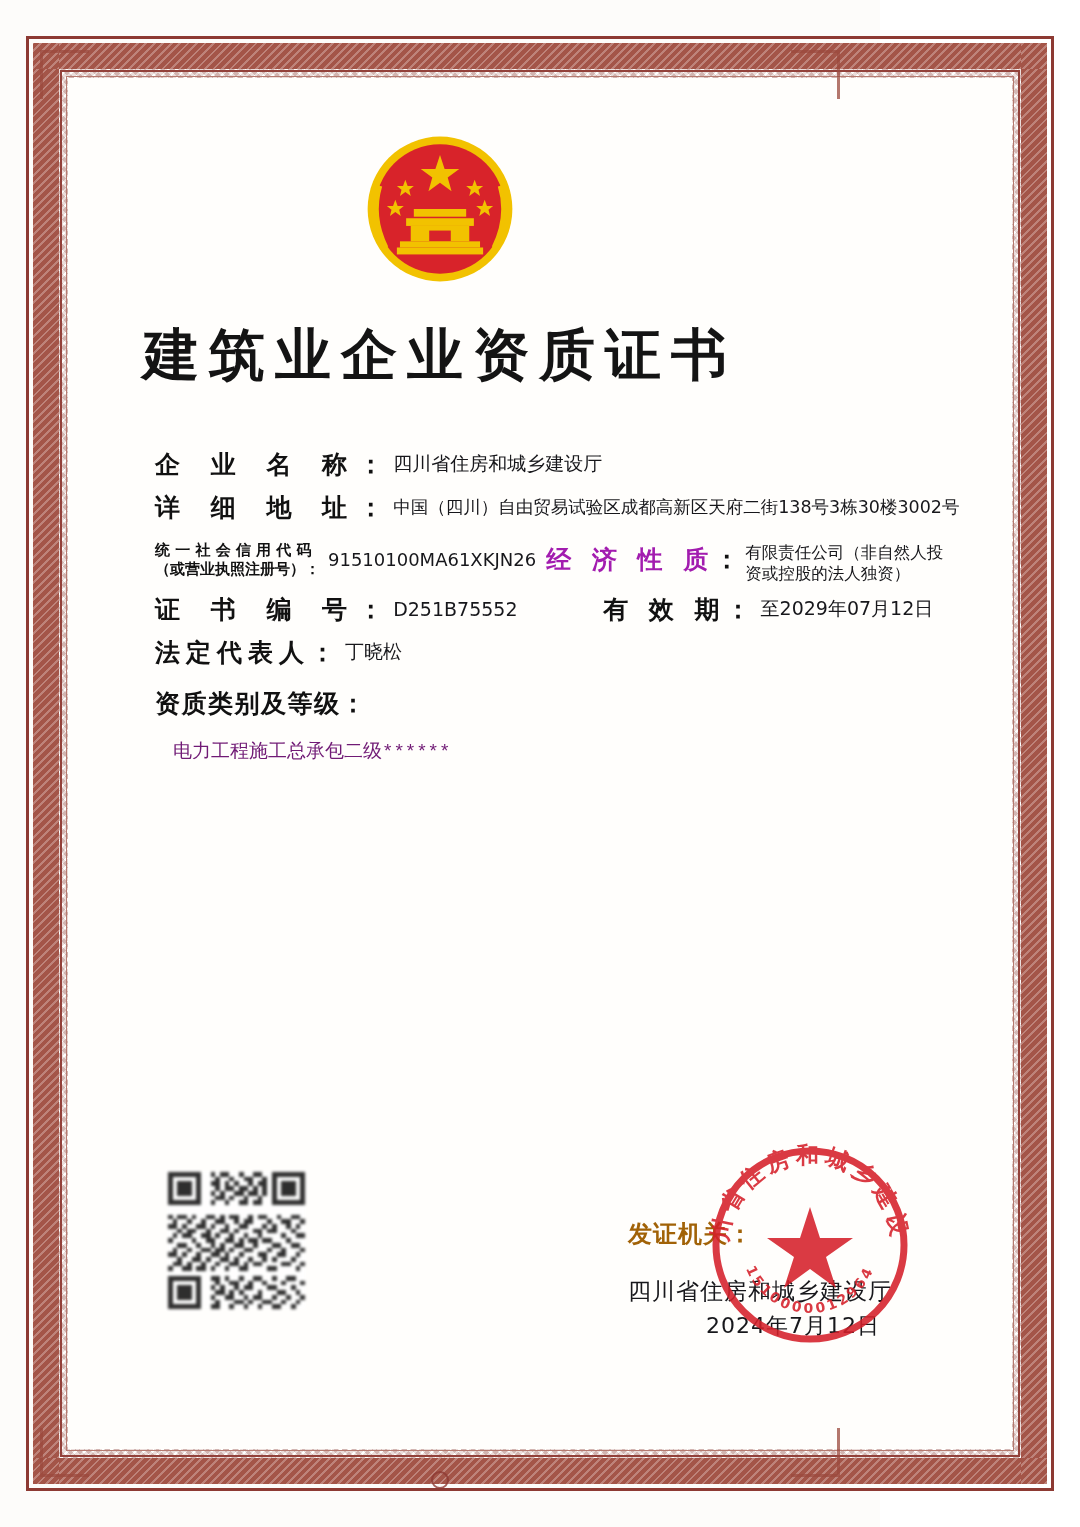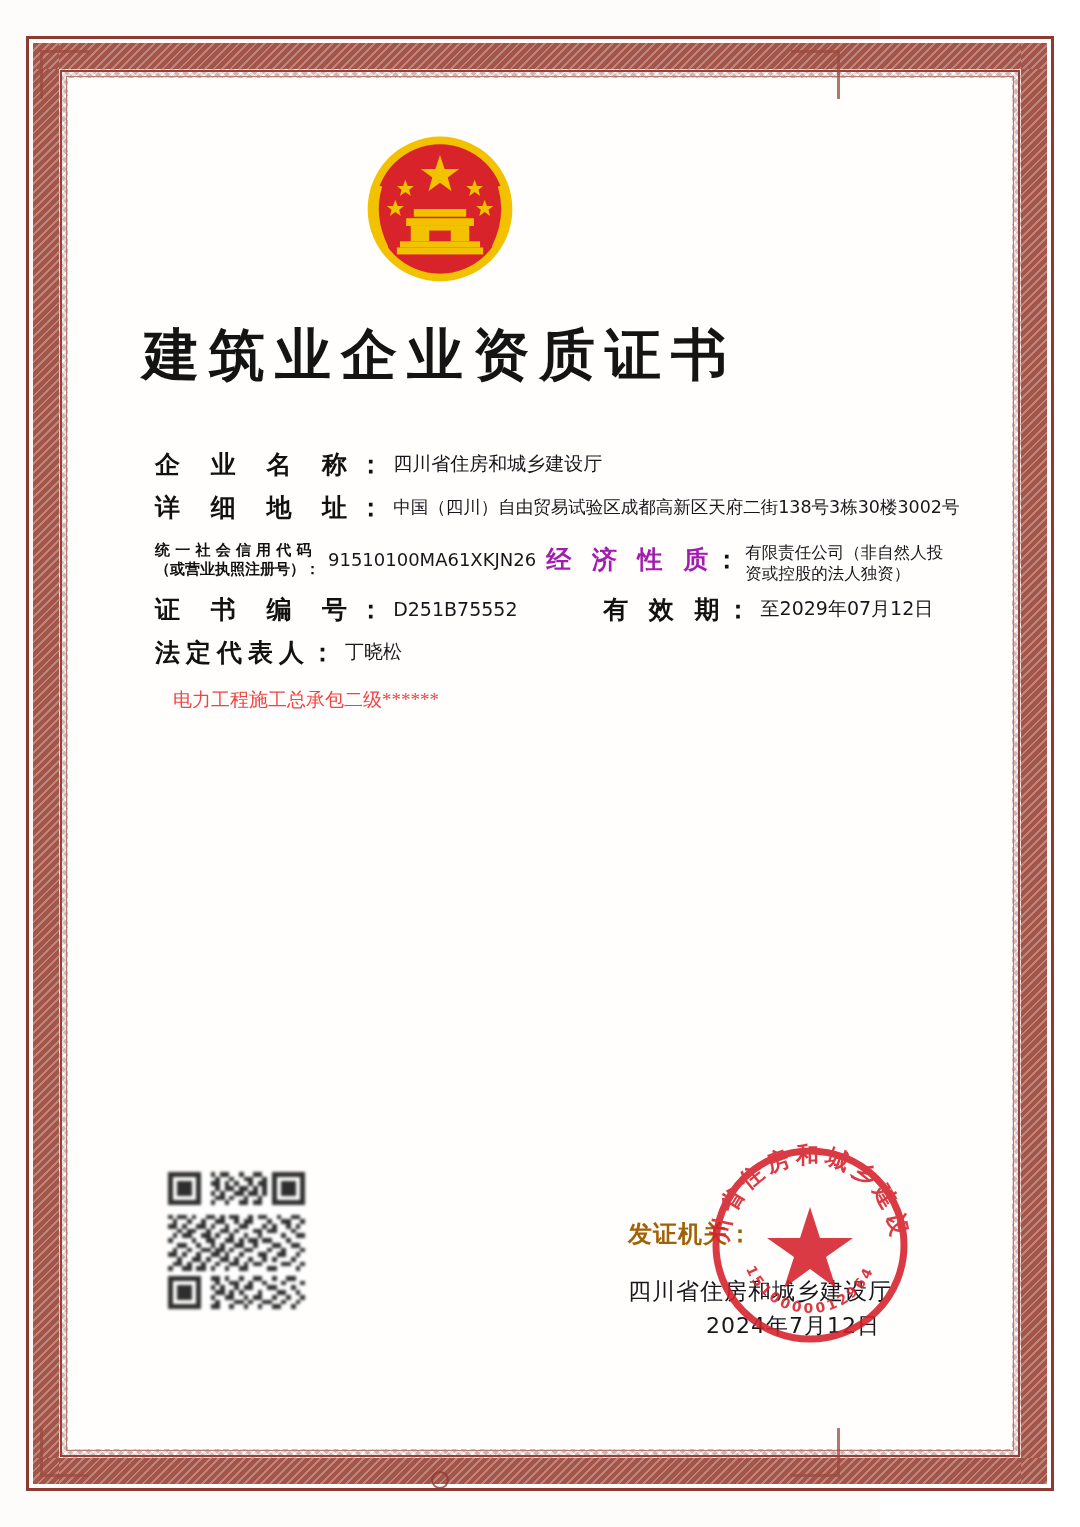--- a/index.html
+++ b/index.html
@@ -192,23 +192,23 @@
   }
   .qual-head {
     font-family: "DejaVu Sans", "Liberation Sans", sans-serif;
     font-size: 25px;
     font-weight: bold;
     letter-spacing: 1.5px;
     color: #111;
     margin-top: 18px;
   }
   .qual-item {
-    font-family: Liberation Serif, serif;
+    font-family: Liberation Mono, monospace;
     font-size: 19px;
-    color: #ef4444;
+    color: #701a75;
     margin-top: 18px;
     padding-left: 18px;
   }
 
   
   .qr {
     position: absolute;
     left: 168px;
     top: 1172px;
     width: 137px;
@@ -345,20 +345,21 @@
       <span class="colon">：</span>
       <span class="value">至2029年07月12日</span>
     </div>
 
     <div class="row">
       <span class="label sp2">法定代表人</span>
       <span class="colon">：</span>
       <span class="value">丁晓松</span>
     </div>
 
+    <div class="qual-head">资质类别及等级：</div>
     <div class="qual-item">电力工程施工总承包二级******</div>
   </div>
 
   <svg class="qr" viewBox="0 0 29 29" shape-rendering="crispEdges">
     <rect width="29" height="29" fill="#ffffff"></rect>
     <g fill="#1d1d1d">
       <rect x="0" y="0" width="7" height="7"></rect>
         <rect x="1" y="1" width="5" height="5" fill="#fff"></rect>
         <rect x="2" y="2" width="3" height="3"></rect>
       <rect x="22" y="0" width="7" height="7"></rect>

